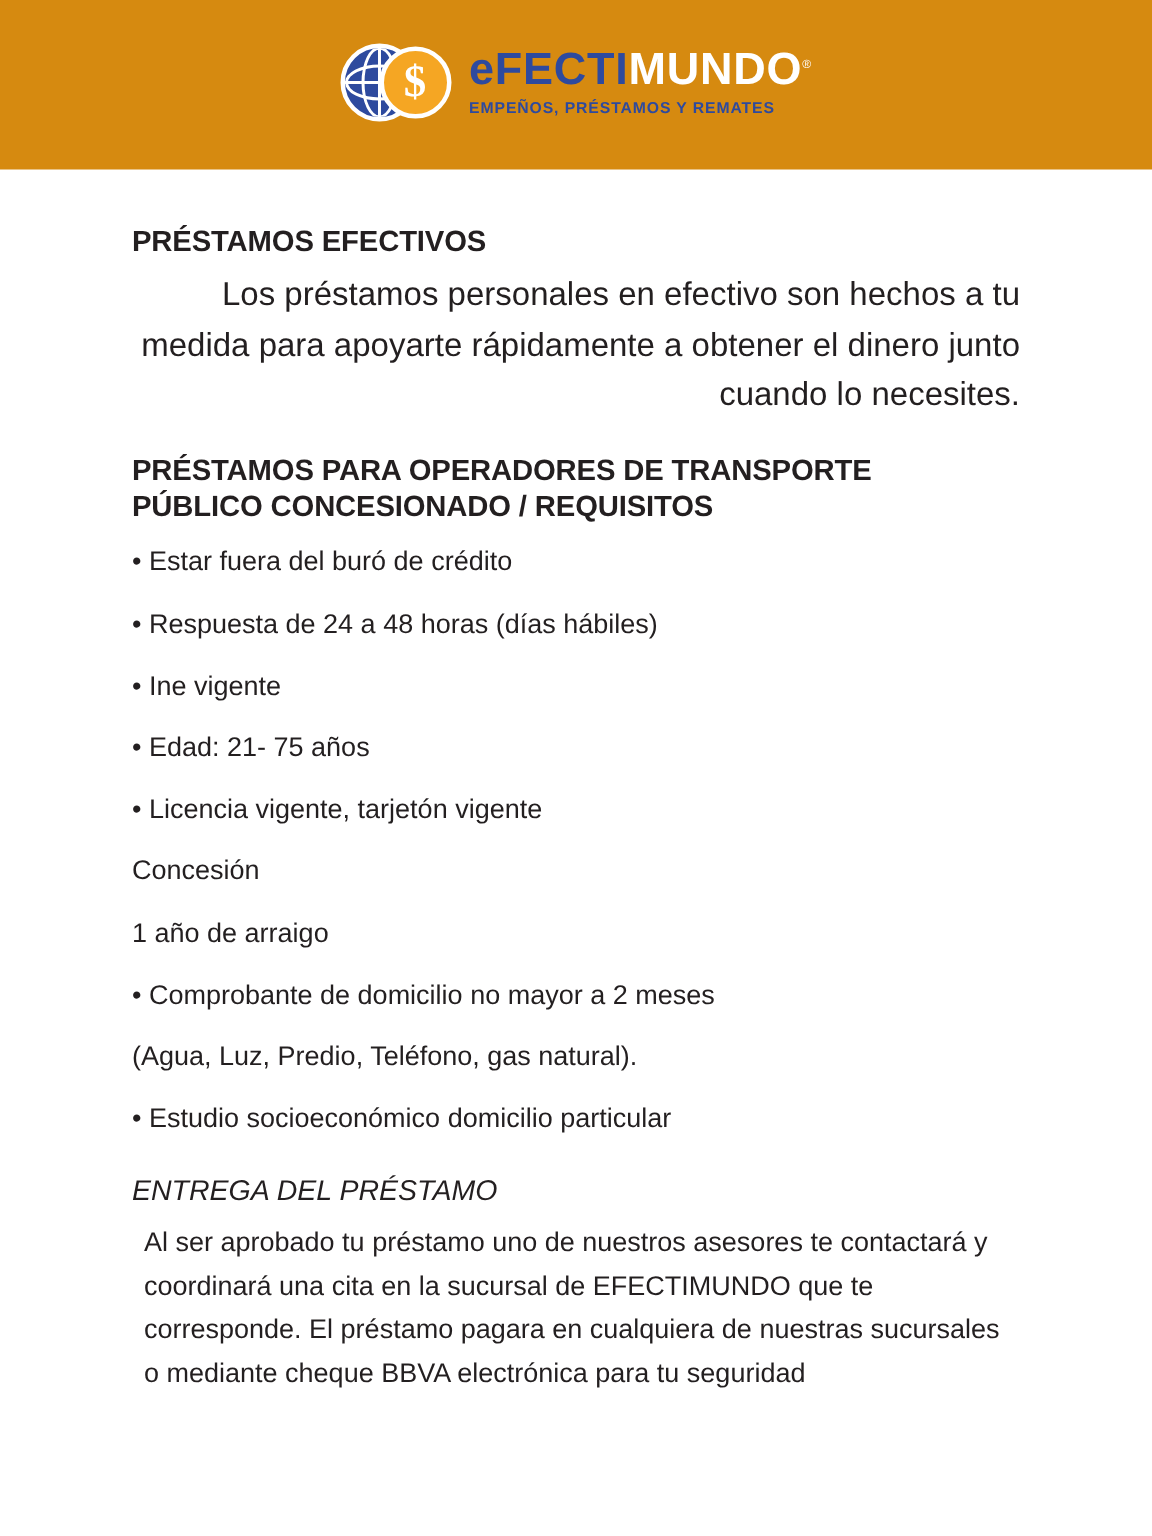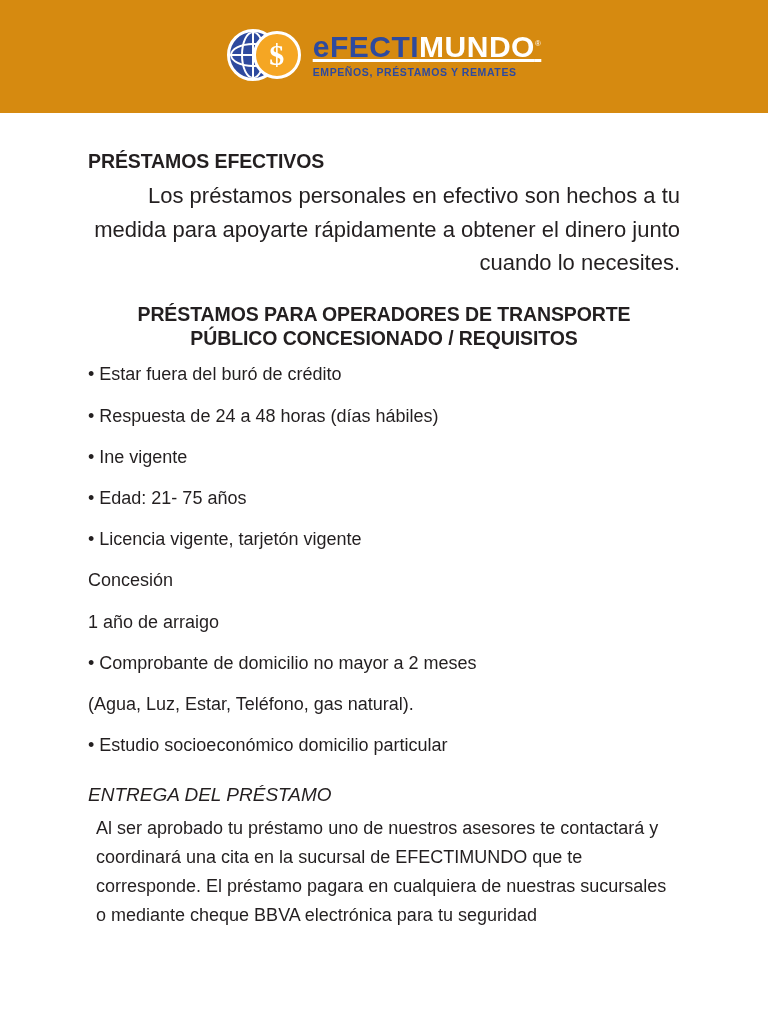--- a/index.html
+++ b/index.html
@@ -122,21 +122,20 @@
   .logo-text {
     margin-left: 16px;
     line-height: 1;
   }
   .logo-word {
     font-size: 30px;
     font-weight: bold;
     letter-spacing: 0.5px;
     color: #ffffff;
     position: relative;
-    text-decoration: underline;
   }
   .logo-word .blue { color: #2e4a9e; }
   .logo-word .white { color: #ffffff; }
   .logo-tm {
     font-size: 8px;
     vertical-align: super;
     color: #ffffff;
     font-weight: normal;
   }
   .logo-sub {
@@ -167,21 +166,21 @@
     line-height: 1.52;
     margin: 0 0 22px 0;
     color: #231f20;
     text-align: right;
   }
 
   h2.section-title.block2 {
     margin-top: 2px;
     margin-bottom: 12px;
   }
-  h2.section-title.block2 .l2 { display: block; text-align: center; }
+  h2.section-title.block2 .l2 { display: block; }
 
   ul.req-list {
     list-style: none;
     margin: 0 0 0 0;
     padding: 0;
   }
   ul.req-list li {
     font-size: 18px;
     line-height: 1.4;
     margin: 12px 0 16px 0;
@@ -239,21 +238,21 @@
 
     <ul class="req-list">
       <li class="bulleted">Estar fuera del buró de crédito</li>
       <li class="bulleted">Respuesta de 24 a 48 horas (días hábiles)</li>
       <li class="bulleted">Ine vigente</li>
       <li class="bulleted">Edad: 21- 75 años</li>
       <li class="bulleted">Licencia vigente, tarjetón vigente</li>
       <li>Concesión</li>
       <li>1 año de arraigo</li>
       <li class="bulleted">Comprobante de domicilio no mayor a 2 meses</li>
-      <li>(Agua, Luz, Estar, Teléfono, gas natural).</li>
+      <li>(Agua, Luz, Predio, Teléfono, gas natural).</li>
       <li class="bulleted">Estudio socioeconómico domicilio particular</li>
     </ul>
 
     <h3 class="entrega-title">ENTREGA DEL PRÉSTAMO</h3>
     <p class="entrega-body">Al ser aprobado tu préstamo uno de nuestros asesores te contactará y coordinará una cita en la sucursal de EFECTIMUNDO que te corresponde. El préstamo pagara en cualquiera de nuestras sucursales o mediante cheque BBVA electrónica para tu seguridad</p>
 
   </div>
 </div>
 
 </body></html>

